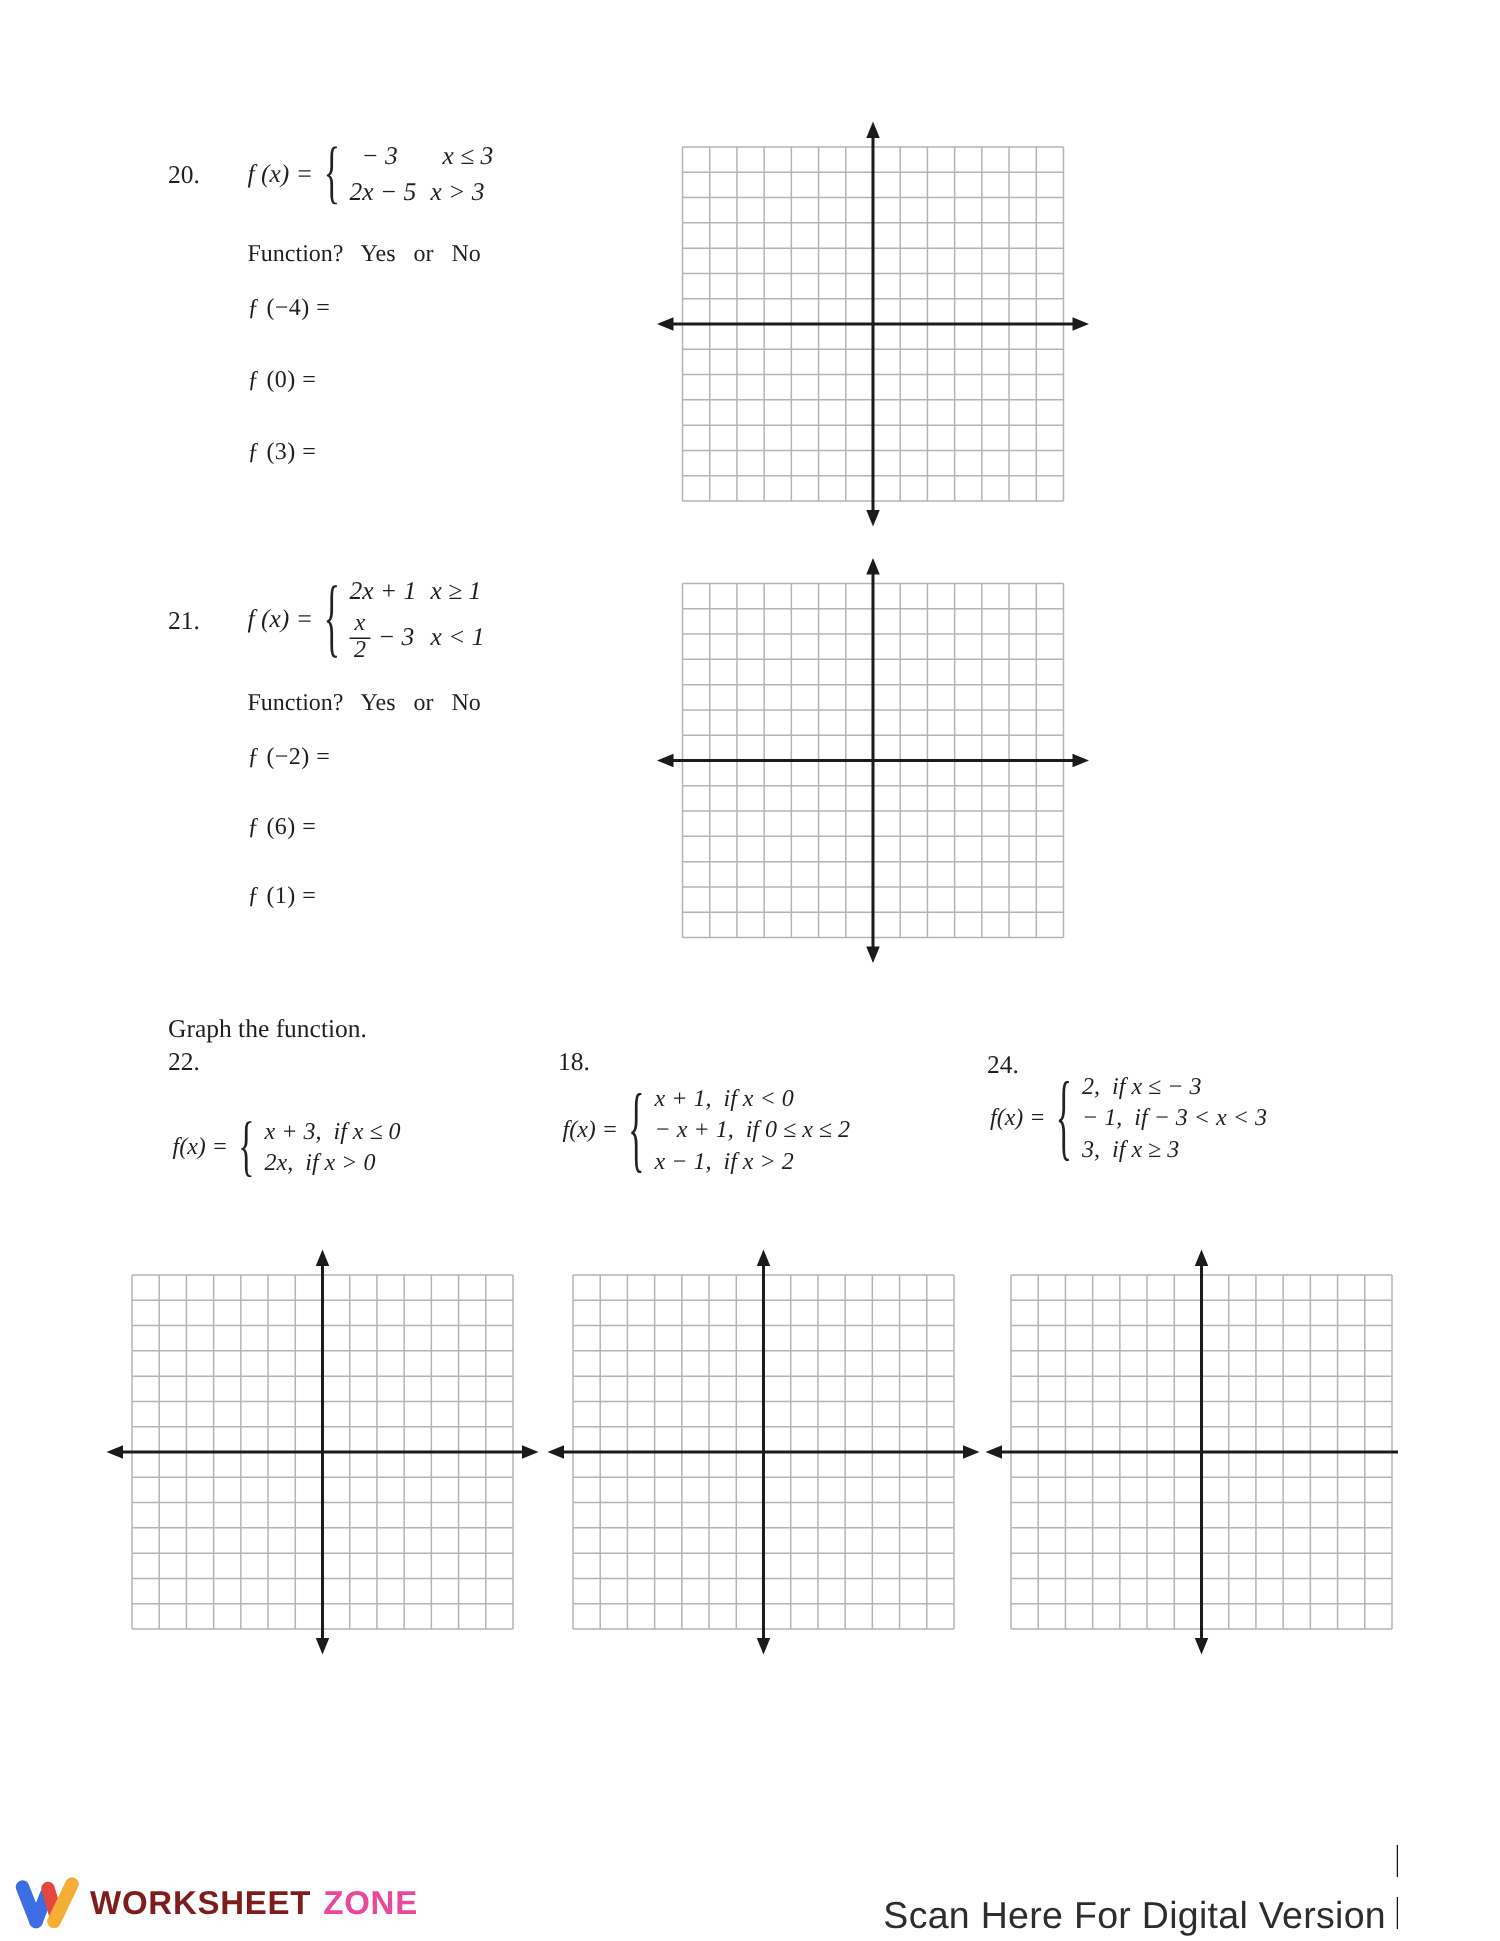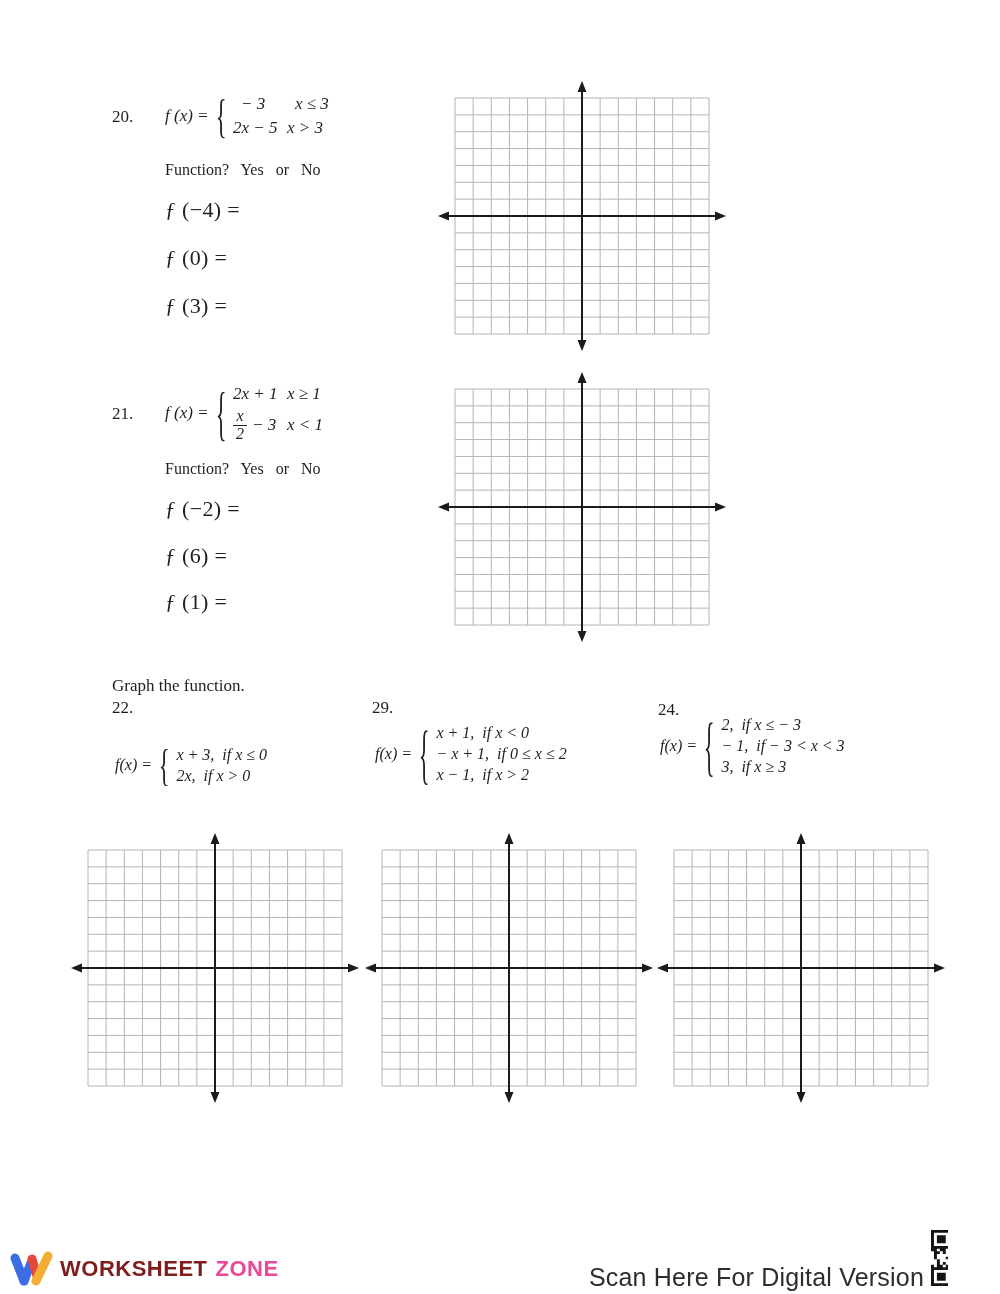--- a/index.html
+++ b/index.html
@@ -1,22 +1,22 @@
 <!DOCTYPE html>
 <html><head>
 <meta charset="utf-8">
 <style>
   html,body{margin:0;padding:0;background:#fff;}
   .page{position:relative;width:932px;height:1294px;background:#ffffff;overflow:hidden;
-        font-family:"Liberation Serif",serif;color:#1f1f1f;padding-left:16px;}
+        font-family:"Liberation Serif",serif;color:#1f1f1f;}
   .abs{position:absolute;}
   .pnum{font-size:17px;}
   .heading{font-size:17px;}
   .funcq{font-size:16px;white-space:pre;}
-  .eval{font-size:22px;letter-spacing:.3px;}
+  .eval{font-size:16px;letter-spacing:.3px;}
 
   
   .formula{display:flex;align-items:center;font-size:17px;font-style:italic;}
   .formula .fx{margin-right:3px;white-space:pre;font-family:Liberation Serif, serif;}
   .brace{font-style:normal;display:inline-block;font-size:30px;line-height:1;
          transform-origin:50% 50%;margin:0 2px;font-weight:400;color:#222;}
   .b2  {transform:scale(.75,1.55);}
   .b21 {transform:scale(.75,1.95);}
   .b2s {transform:scale(.75,1.5);}
   .b3s {transform:scale(.75,2.15);}
@@ -196,21 +196,21 @@
   <span class="abs pnum" style="left:112px;top:698px">22.</span>
   <div class="abs formula small" style="left:115px;top:744px">
     <span class="fx">f(x) =</span>
     <span class="brace b2s">{</span>
     <div class="rows">
       <span class="row">x + 3,  if x ≤ 0</span>
       <span class="row">2x,  if x &gt; 0</span>
     </div>
   </div>
 
-  <span class="abs pnum" style="left:372px;top:698px">29.</span>
+  <span class="abs pnum" style="left:372px;top:698px">18.</span>
   <div class="abs formula small" style="left:375px;top:722px">
     <span class="fx">f(x) =</span>
     <span class="brace b3s">{</span>
     <div class="rows">
       <span class="row">x + 1,  if x &lt; 0</span>
       <span class="row">− x + 1,  if 0 ≤ x ≤ 2</span>
       <span class="row">x − 1,  if x &gt; 2</span>
     </div>
   </div>
 

